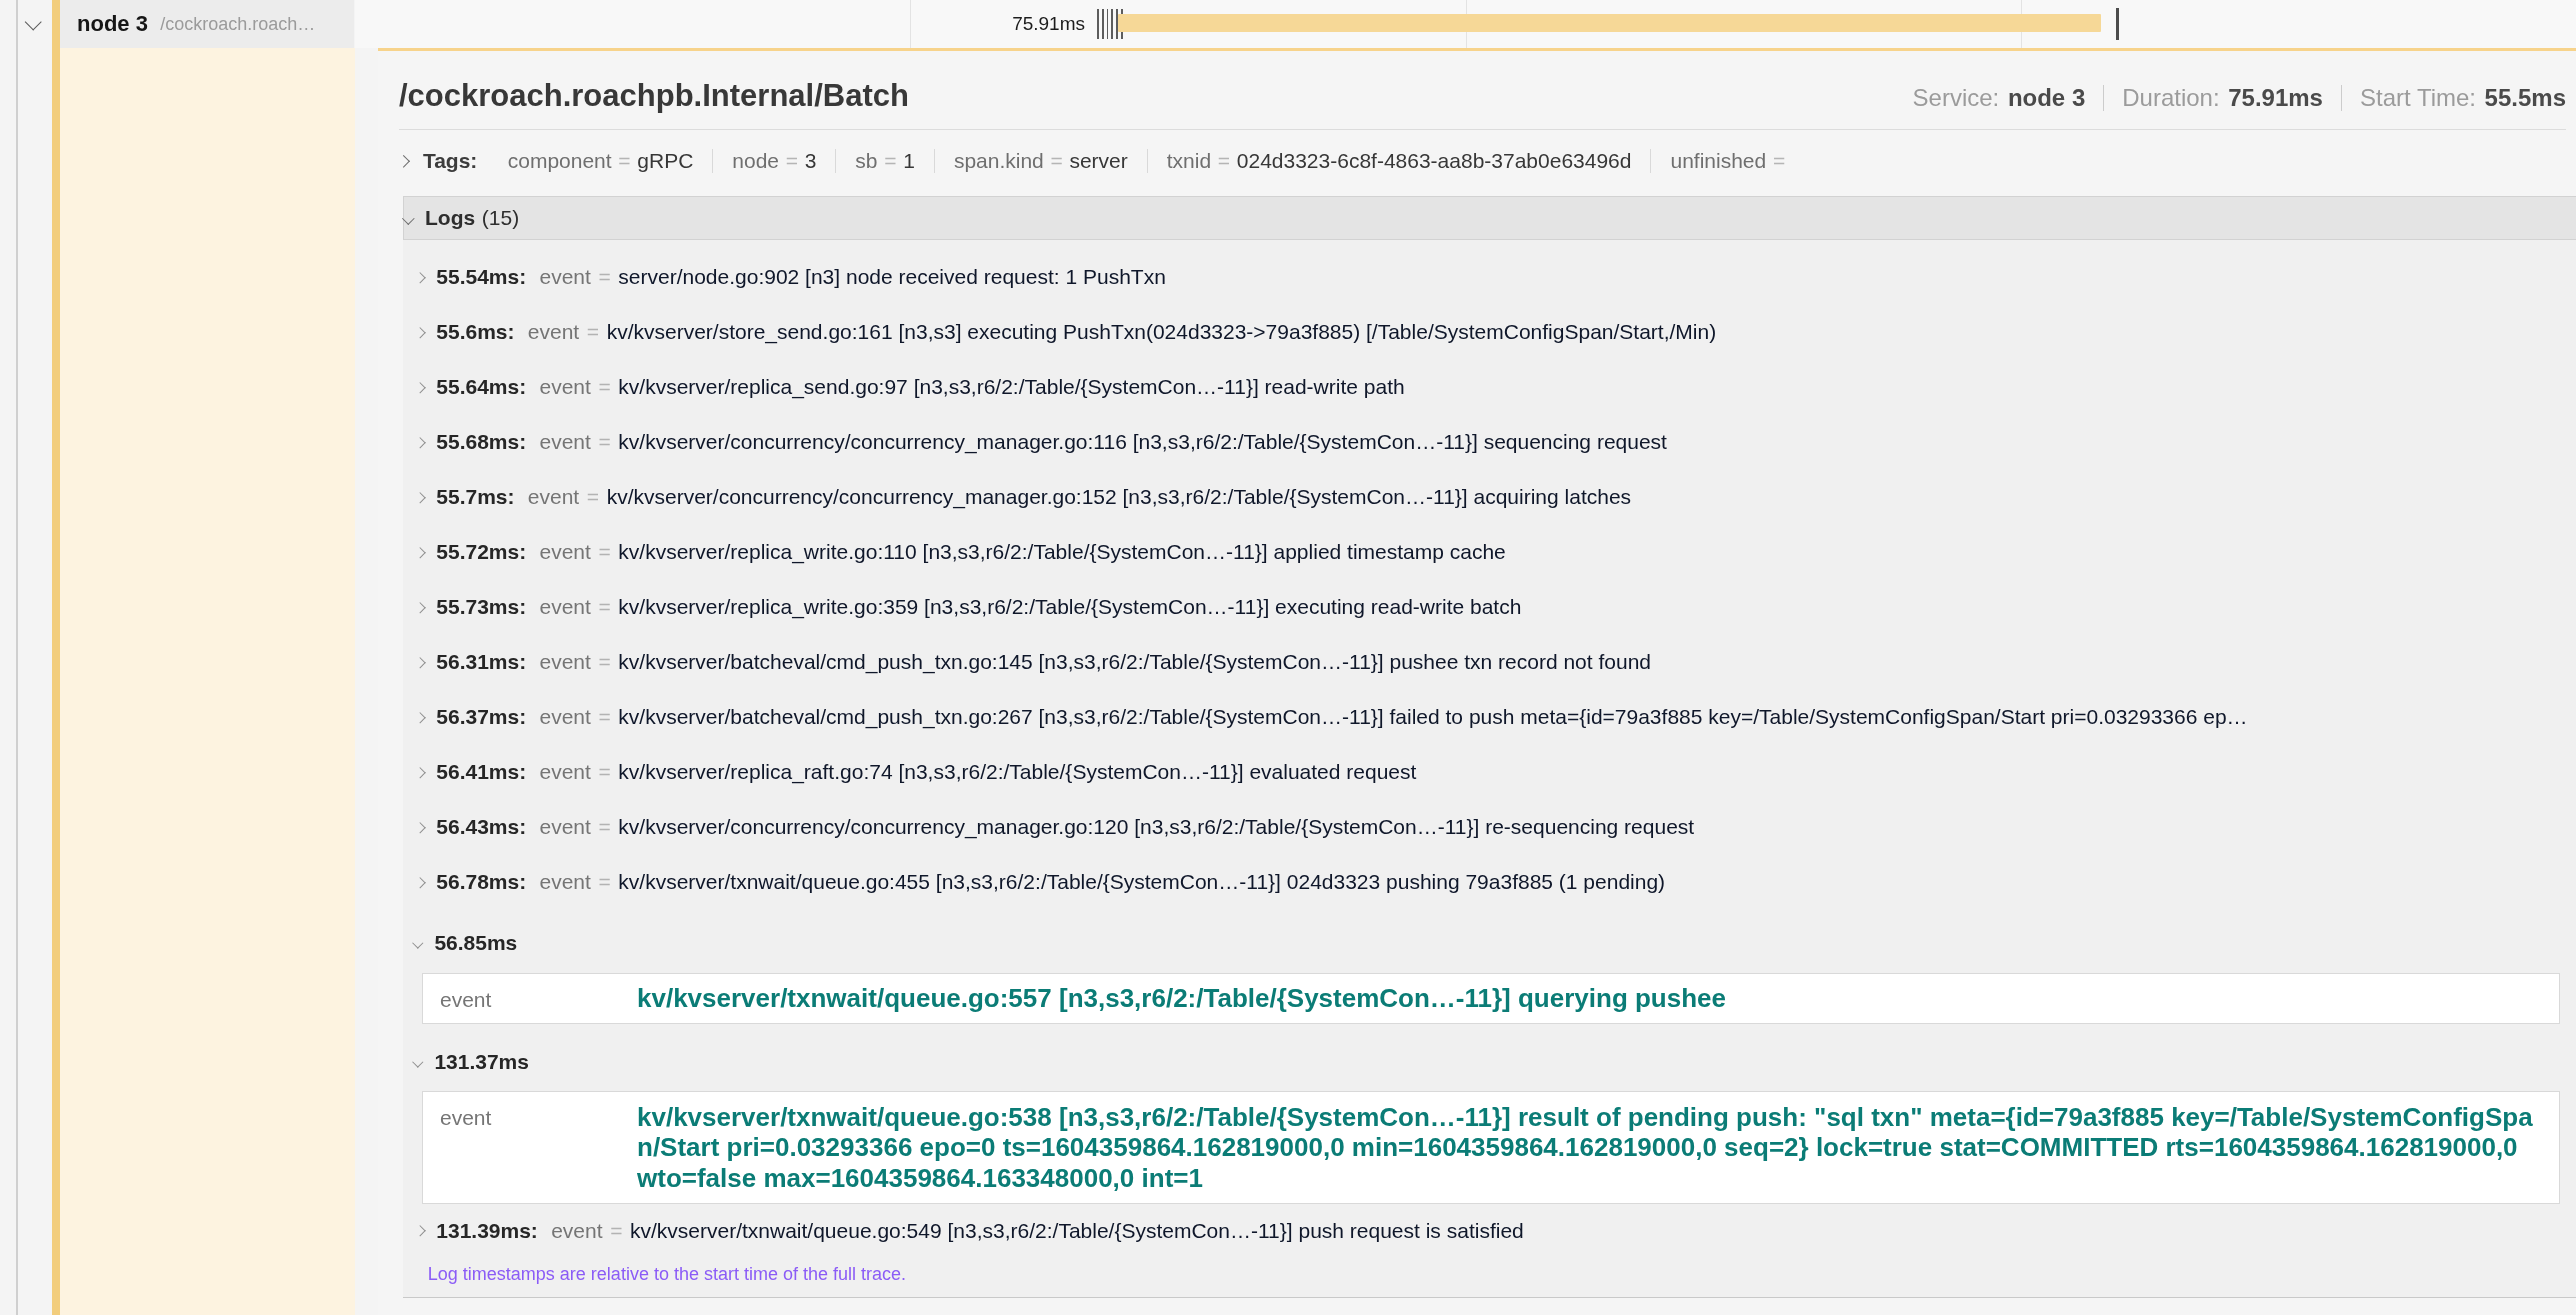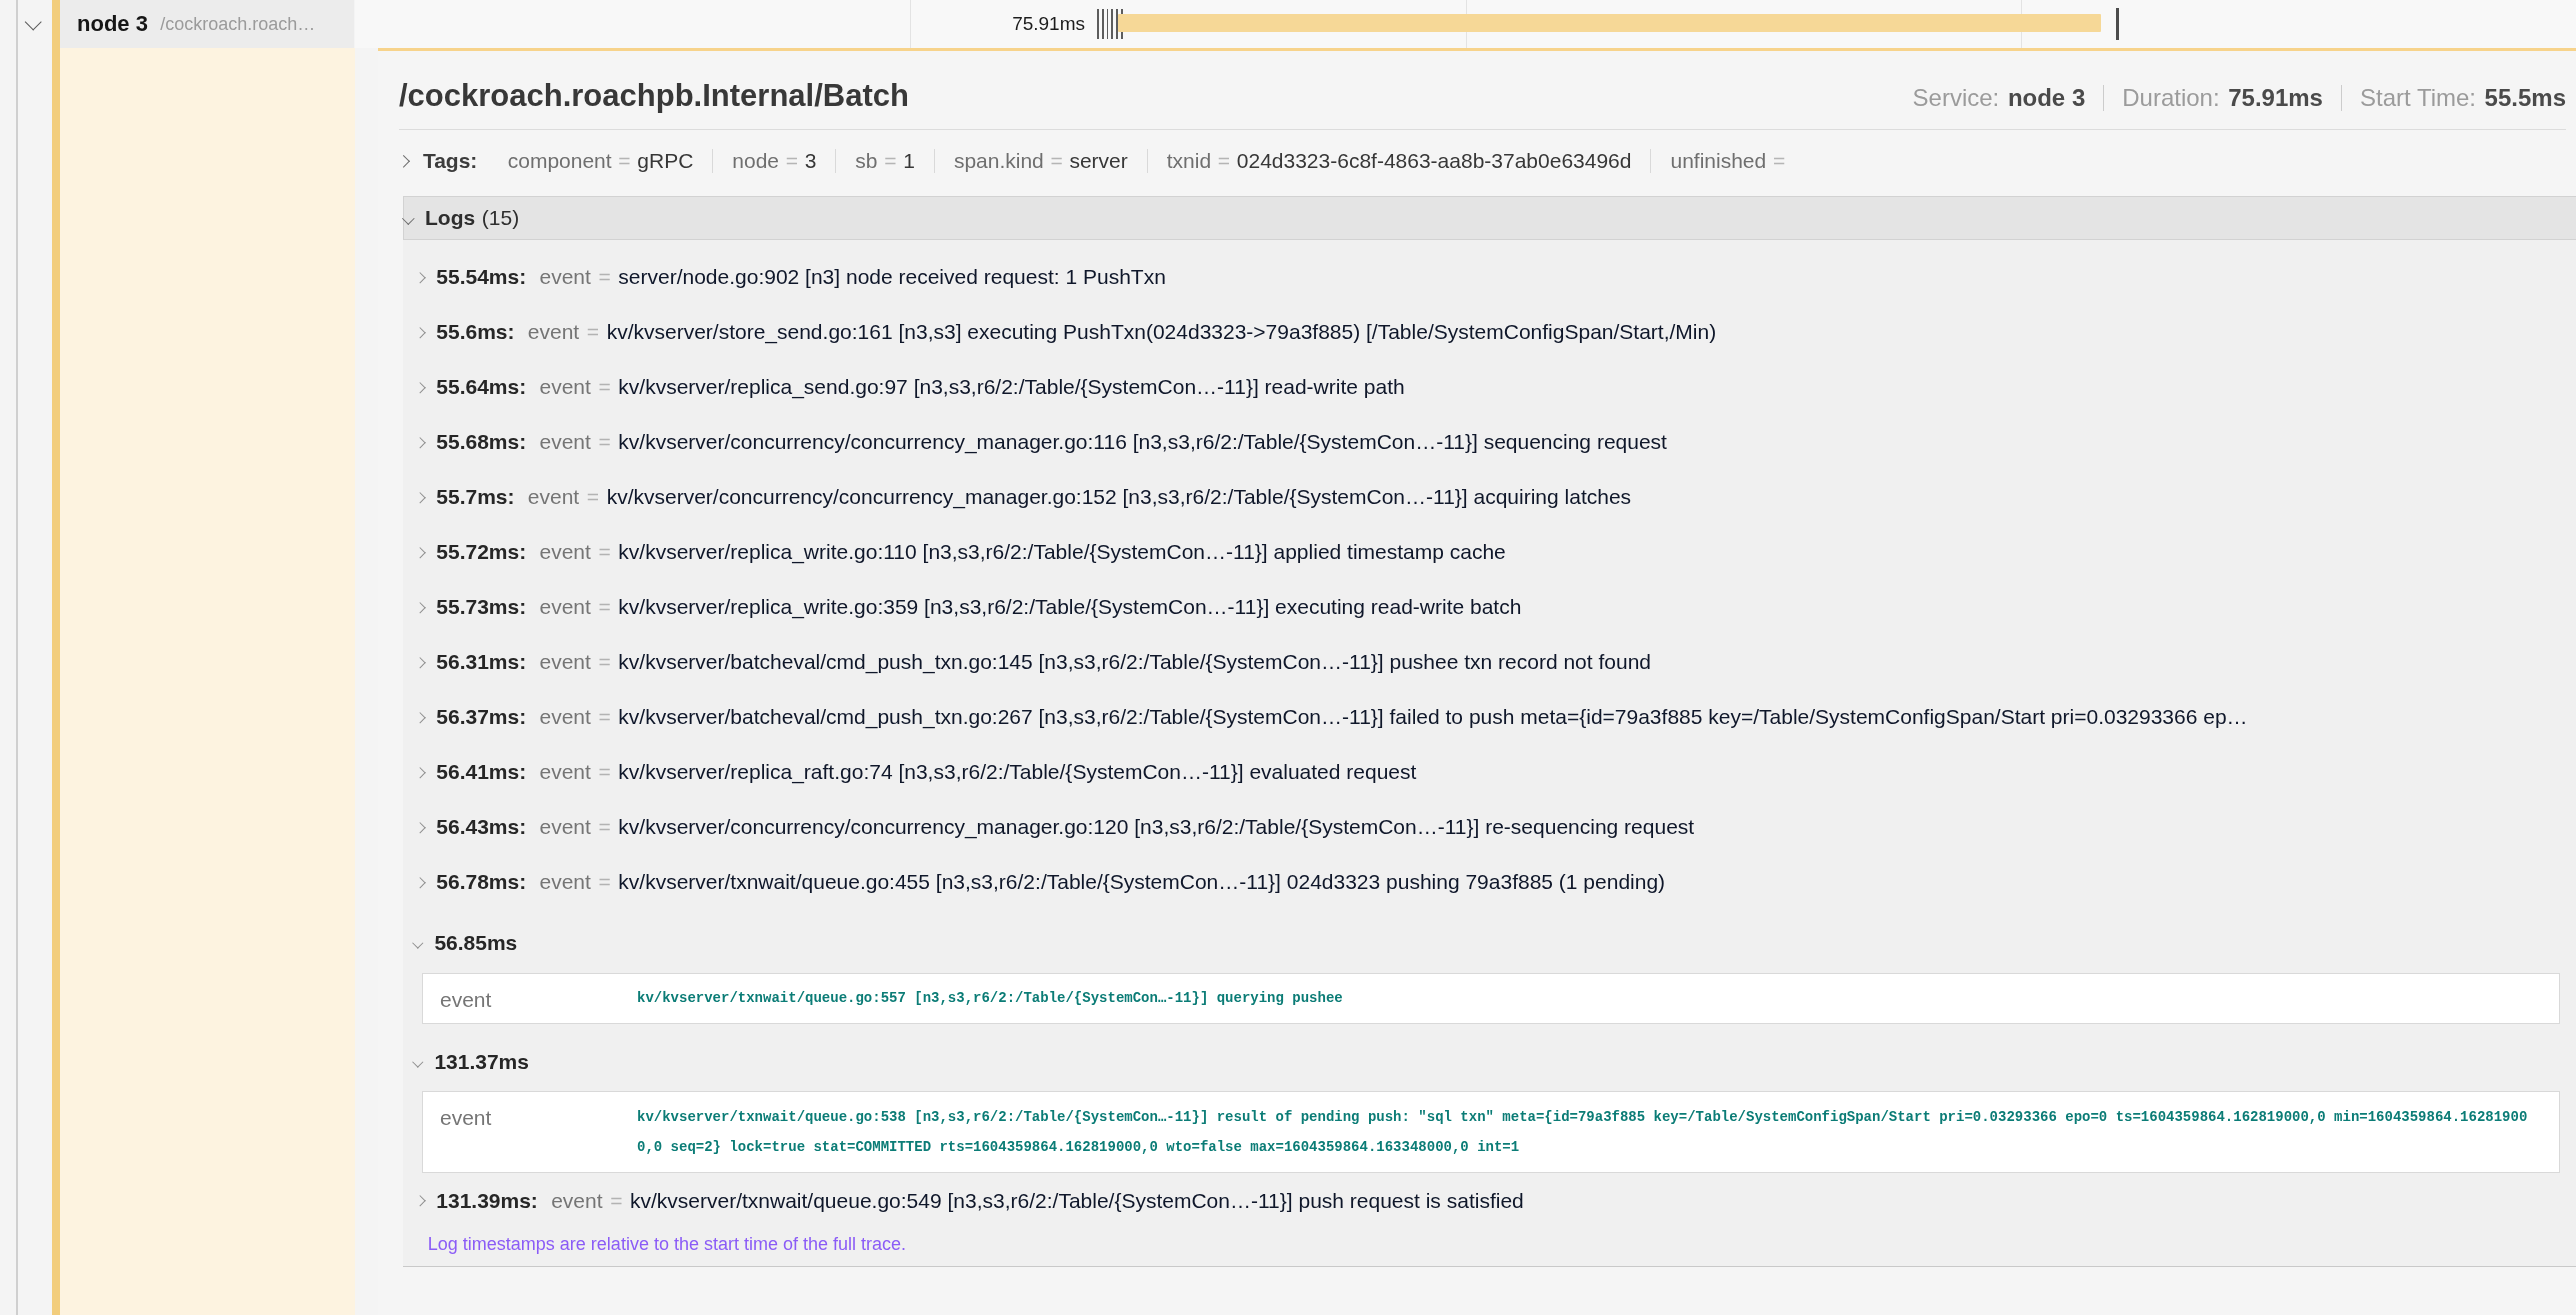--- a/index.html
+++ b/index.html
@@ -80,22 +80,22 @@
   .log-msg  { color:#0f172a; flex:1; min-width:0; overflow:hidden; text-overflow:ellipsis; }
 
   .exp-head { height:44px; display:flex; align-items:center; font-size:21px; }
   .exp-head .chev { margin:0 12.4px 0 1.9px; }
   .exp-a { margin-top:11.4px; }
   .exp-b { margin-top:15.3px; }
 
   .log-card { background:#ffffff; border:1px solid #d9d9d9; margin:7.6px 0 0 9.5px; padding:9.5px 17px; display:flex; }
   .card-key { width:197px; flex:none; color:#757575; font-size:21px; padding-top:4.8px; }
   .card-val {
-    flex:1; min-width:0; font-family:Liberation Mono, monospace;
-    font-size:14px; line-height:30.5px; font-weight:700; color:#0b7c76; word-break:break-all;
+    flex:1; min-width:0; font-family:Liberation Sans, sans-serif;
+    font-size:26px; line-height:30.5px; font-weight:700; color:#0b7c76; word-break:break-all;
   }
   .logs-footnote { margin:5.7px 0 0 15.3px; font-size:18px; color:#8b5cf6; }
 </style>
 </head>
 <body>
 
 <div id="page">
 
   <div class="indent-line"></div>
   <div class="cream-col"></div>

